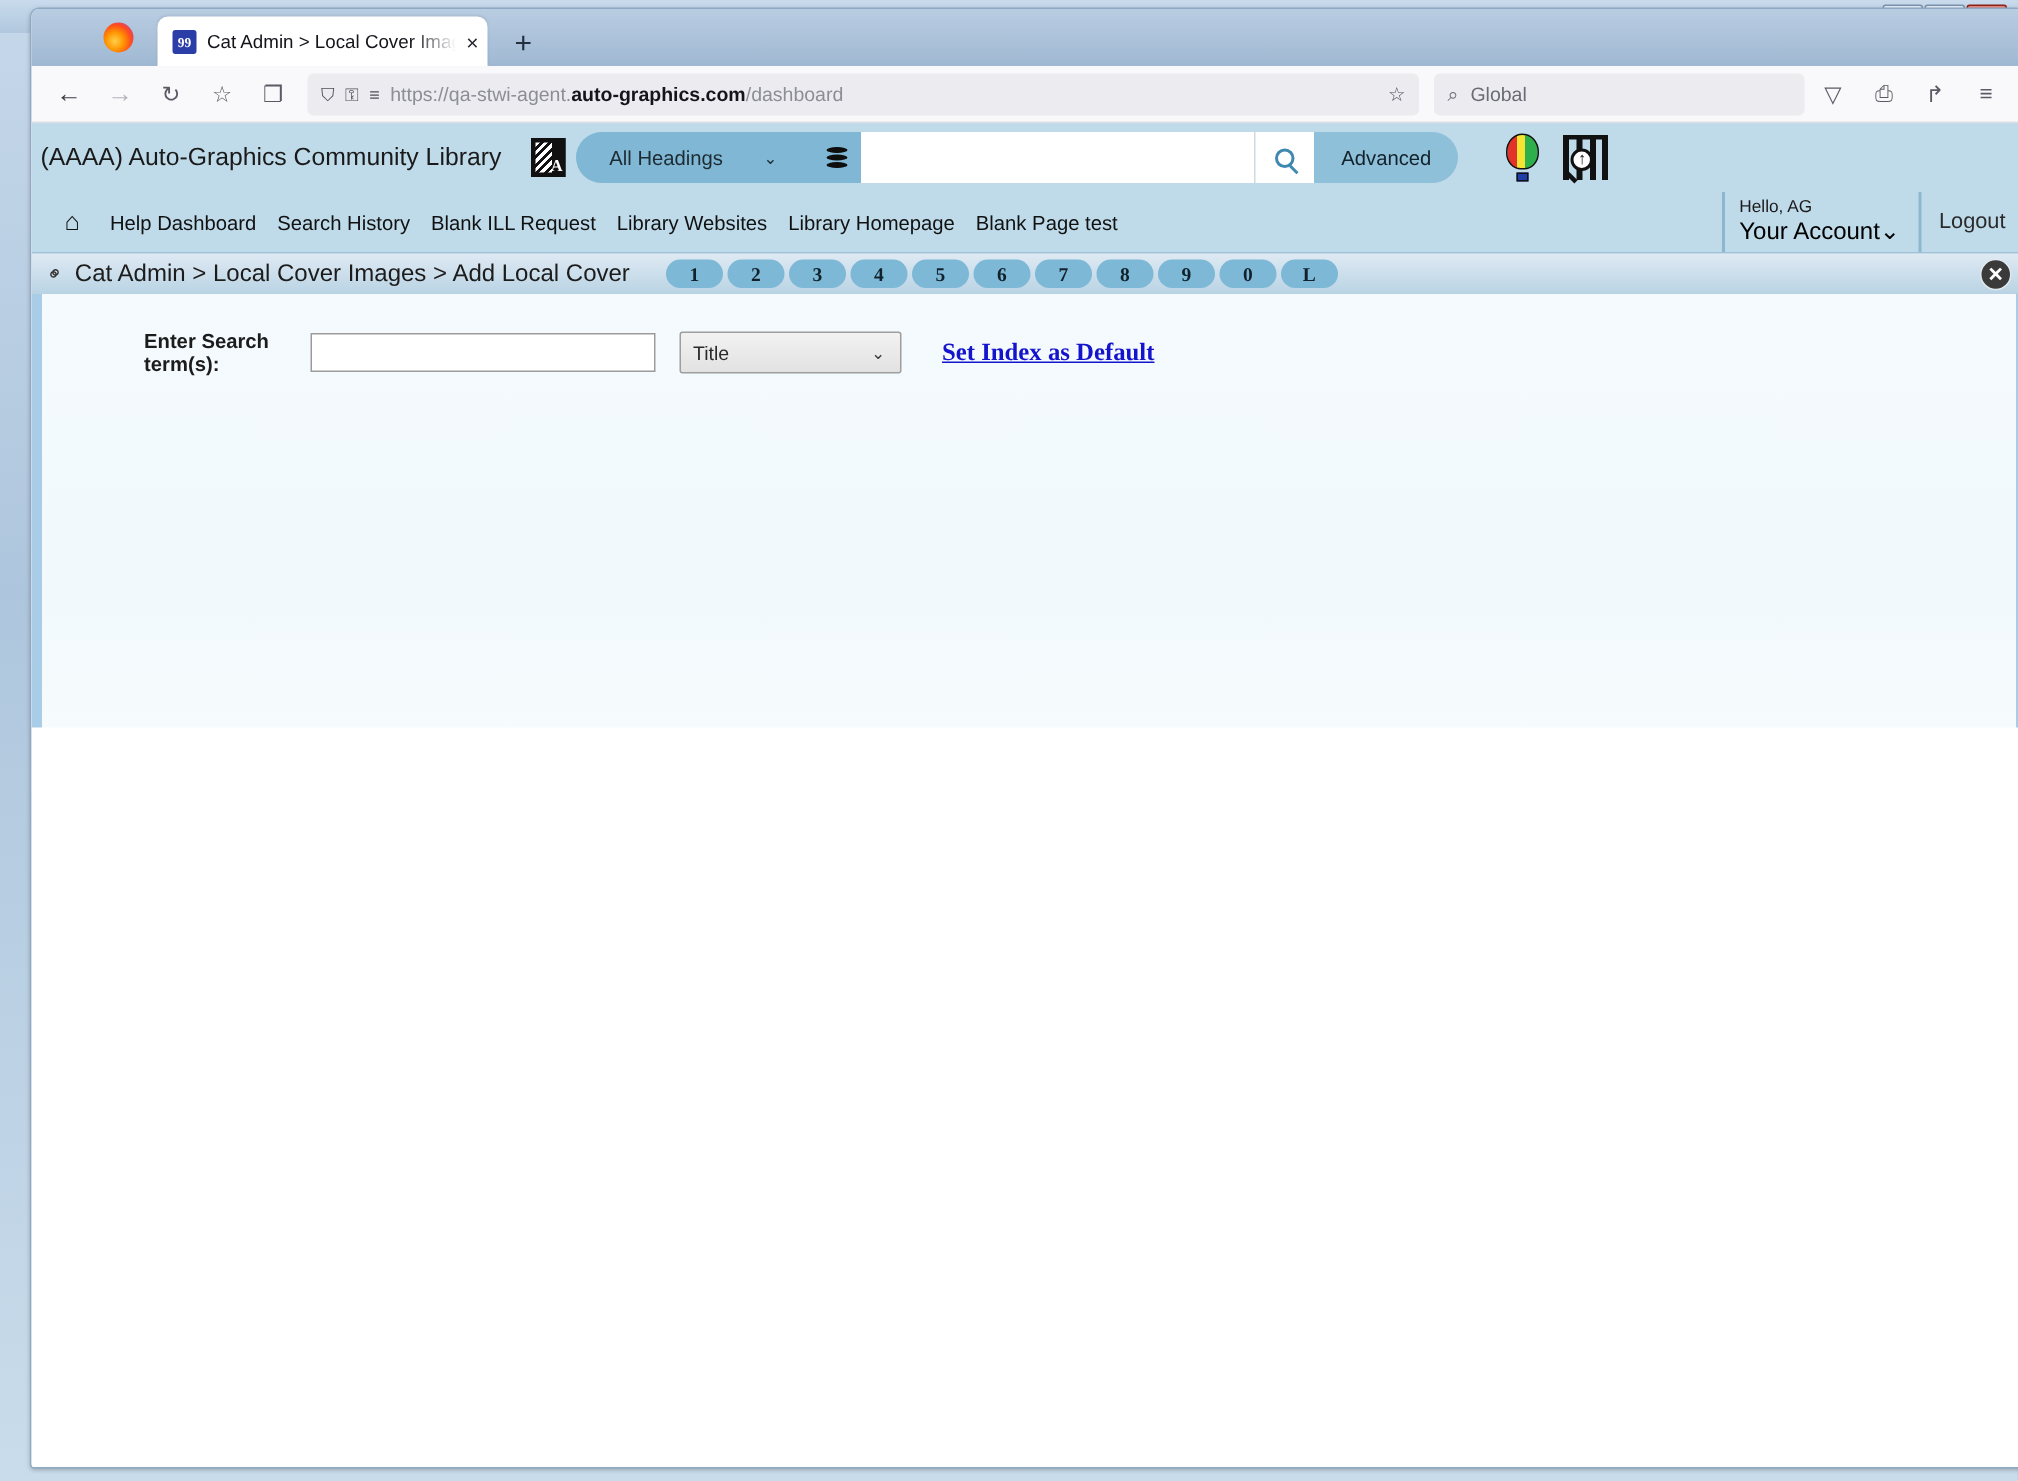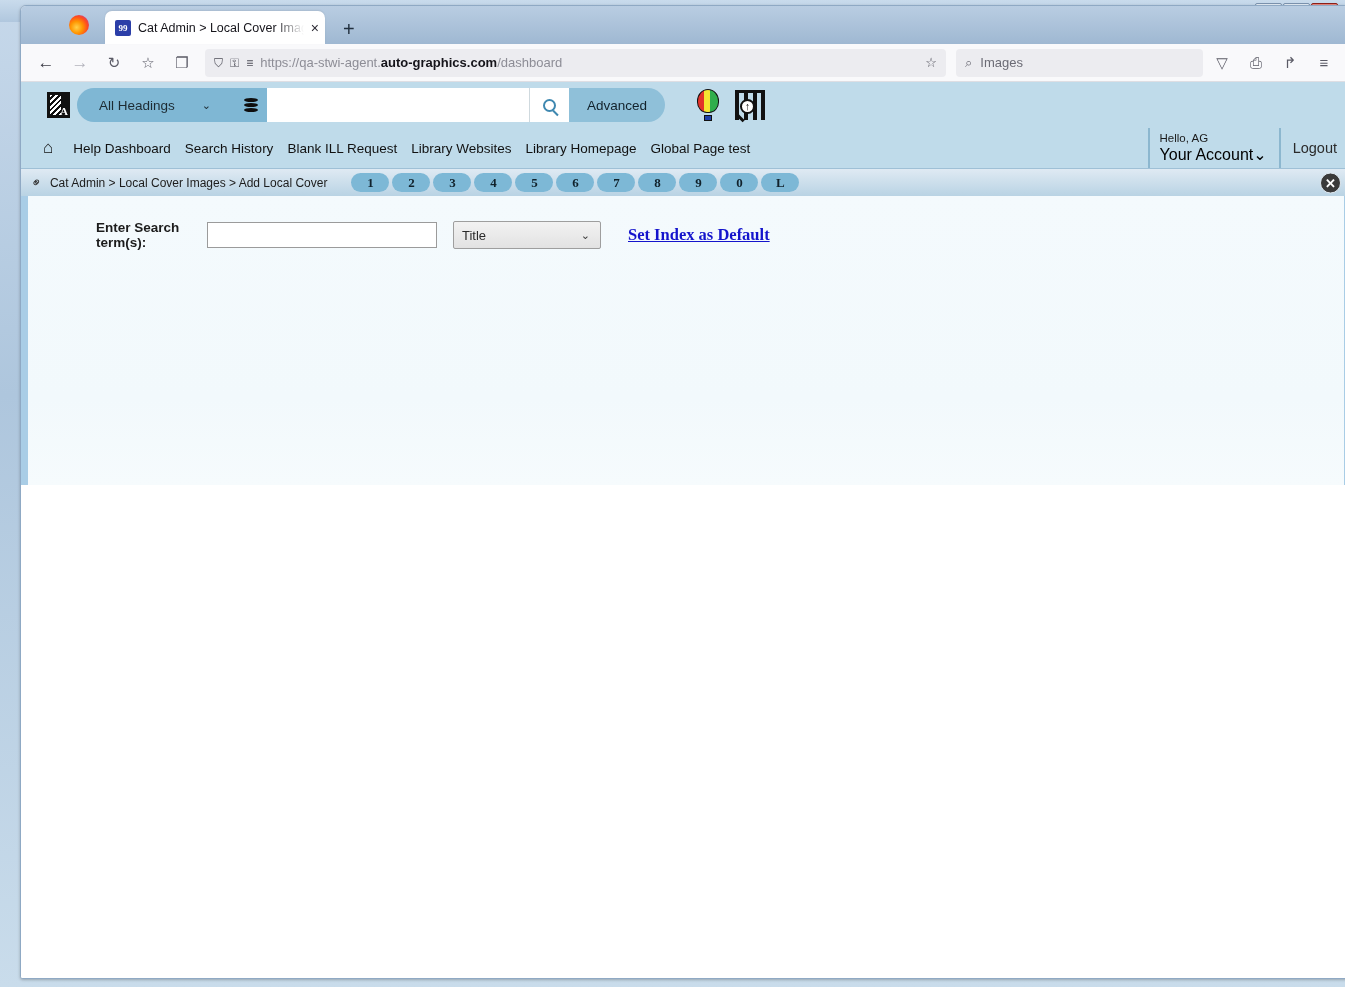--- a/index.html
+++ b/index.html
@@ -275,21 +275,21 @@
     display: flex; align-items: center; font-size: 14.5px; color: #2b2b2b;
   }
 
   .crumbbar {
     height: 28px;
     background: linear-gradient(to bottom, #dfeaf3 0%, #b9d3e4 100%);
     display: flex; align-items: center; padding-left: 10px;
     border-top: 1px solid #9fc0d6; position: relative;
   }
   .link-ico { font-size: 13px; color: #333; margin-right: 8px; transform: rotate(-45deg); }
-  .crumbs { font-size: 12px; color: #1c1c1c; white-space: nowrap; }
+  .crumbs { font-size: 16px; color: #1c1c1c; white-space: nowrap; }
   .pills { display: flex; gap: 3px; margin-left: 24px; }
   .pill {
     width: 38px; height: 19px; border-radius: 10px; background: #7db8d6;
     display: flex; align-items: center; justify-content: center;
     font-size: 13px; font-weight: bold; color: #11222c;
     font-family: "Liberation Serif", serif;
   }
   .closecircle {
     position: absolute; right: 10px; top: 50%; transform: translateY(-50%);
     width: 21px; height: 21px; border-radius: 50%; background: #3a3a3a;
@@ -377,31 +377,32 @@
       <div class="nav-ico">❐</div>
       <div class="urlbar">
         <span class="u-ico">⛉</span>
         <span class="u-ico">⚿</span>
         <span class="u-ico">≡</span>
         <span class="url-text"><span>https://qa-stwi-agent.</span><b>auto-graphics.com</b><span>/dashboard</span></span>
         <span class="star">☆</span>
       </div>
       <div class="searchbar">
         <span>⌕</span>
-        <span>Images</span>
+        <span>Global</span>
       </div>
       <div class="nav-ico">▽</div>
       <div class="nav-ico">⎙</div>
       <div class="nav-ico">↱</div>
       <div class="nav-ico">≡</div>
     </div>
 
     <div class="page">
 
       <div class="app-header">
+        <div class="lib-name">(AAAA) Auto-Graphics Community Library</div>
 
         <div class="search-cluster">
           <div class="alpha-icon"></div>
           <div class="heading-select">
             <span>All Headings</span>
             <span class="chev">⌄</span>
           </div>
           <div class="db-stack">
               <i>
                 <span></span>
@@ -431,21 +432,21 @@
       </div>
 
       <div class="account-row">
         <div class="mainnav">
           <span class="home-ico">⌂</span>
           <a href="#">Help Dashboard</a>
           <a href="#">Search History</a>
           <a href="#">Blank ILL Request</a>
           <a href="#">Library Websites</a>
           <a href="#">Library Homepage</a>
-          <a href="#">Global Page test</a>
+          <a href="#">Blank Page test</a>
         </div>
         <div class="acct-block">
           <div class="acct">
             <span class="hello">Hello, AG</span>
             <span class="yours">Your Account⌄</span>
           </div>
           <div class="logout">Logout</div>
         </div>
       </div>
 

